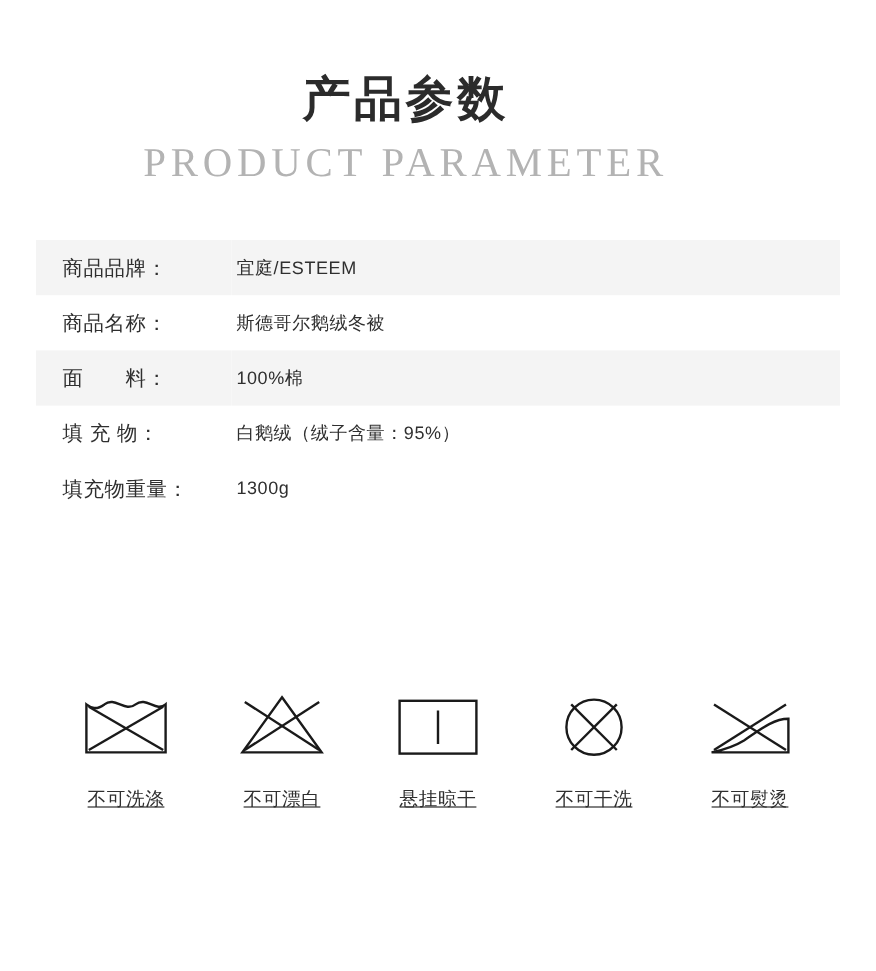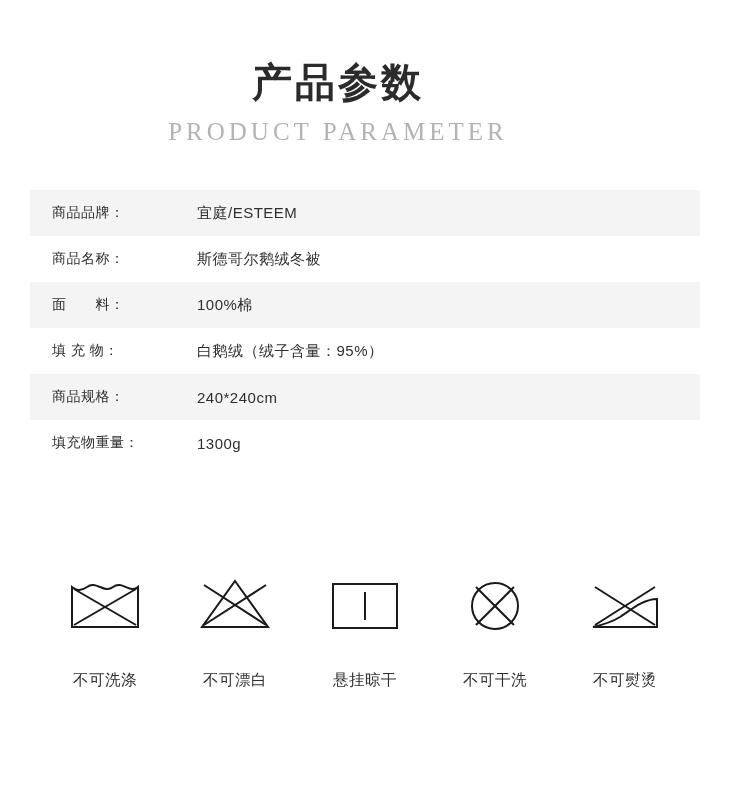--- a/index.html
+++ b/index.html
@@ -27,38 +27,38 @@
   .title-cn {
     font-family: "Liberation Serif", serif;
     font-size: 40px;
     font-weight: bold;
     letter-spacing: 3px;
     color: #2b2b2b;
     line-height: 1.25;
   }
   .title-en {
     font-family: "Liberation Serif", serif;
-    font-size: 25px;
+    font-size: 34px;
     letter-spacing: 4px;
     color: #b3b3b3;
     margin-top: 10px;
   }
   .spec-table {
     margin: 44px 30px 0 30px;
     border-collapse: collapse;
     width: 670px;
   }
   .spec-row {
     height: 46px;
   }
   .spec-row.alt {
     background: #f4f4f4;
   }
   .spec-label {
-    font-size: 14px;
+    font-size: 17px;
     color: #2f2f2f;
     padding-left: 22px;
     white-space: nowrap;
     width: 140px;
     vertical-align: middle;
     letter-spacing: 0.5px;
   }
   .spec-value {
     font-size: 15px;
     color: #2f2f2f;
@@ -78,25 +78,26 @@
   .care-item {
     width: 82px;
     text-align: center;
   }
   .care-icon {
     width: 82px;
     height: 78px;
     display: block;
   }
   .care-label {
-    margin-top: 27px;
+    margin-top: 13px;
     font-size: 15.5px;
     color: #2f2f2f;
     letter-spacing: 0.5px;
     white-space: nowrap;
+    text-decoration: underline;
   }
   svg { display: block; }
 </style>
 </head>
 <body>
 
 <div class="page">
 
   <div class="title-block">
     <div class="title-cn">产品参数</div>
@@ -114,24 +115,20 @@
         <td class="spec-value">斯德哥尔鹅绒冬被</td>
       </tr>
       <tr class="spec-row alt">
         <td class="spec-label">面　　料：</td>
         <td class="spec-value">100%棉</td>
       </tr>
       <tr class="spec-row">
         <td class="spec-label">填 充 物：</td>
         <td class="spec-value">白鹅绒（绒子含量：95%）</td>
       </tr>
-      <tr class="spec-row alt">
-        <td class="spec-label">商品规格：</td>
-        <td class="spec-value">240*240cm</td>
-      </tr>
       <tr class="spec-row">
         <td class="spec-label">填充物重量：</td>
         <td class="spec-value">1300g</td>
       </tr>
     </tbody>
   </table>
 
   <div class="care-row">
 
     <div class="care-item">

